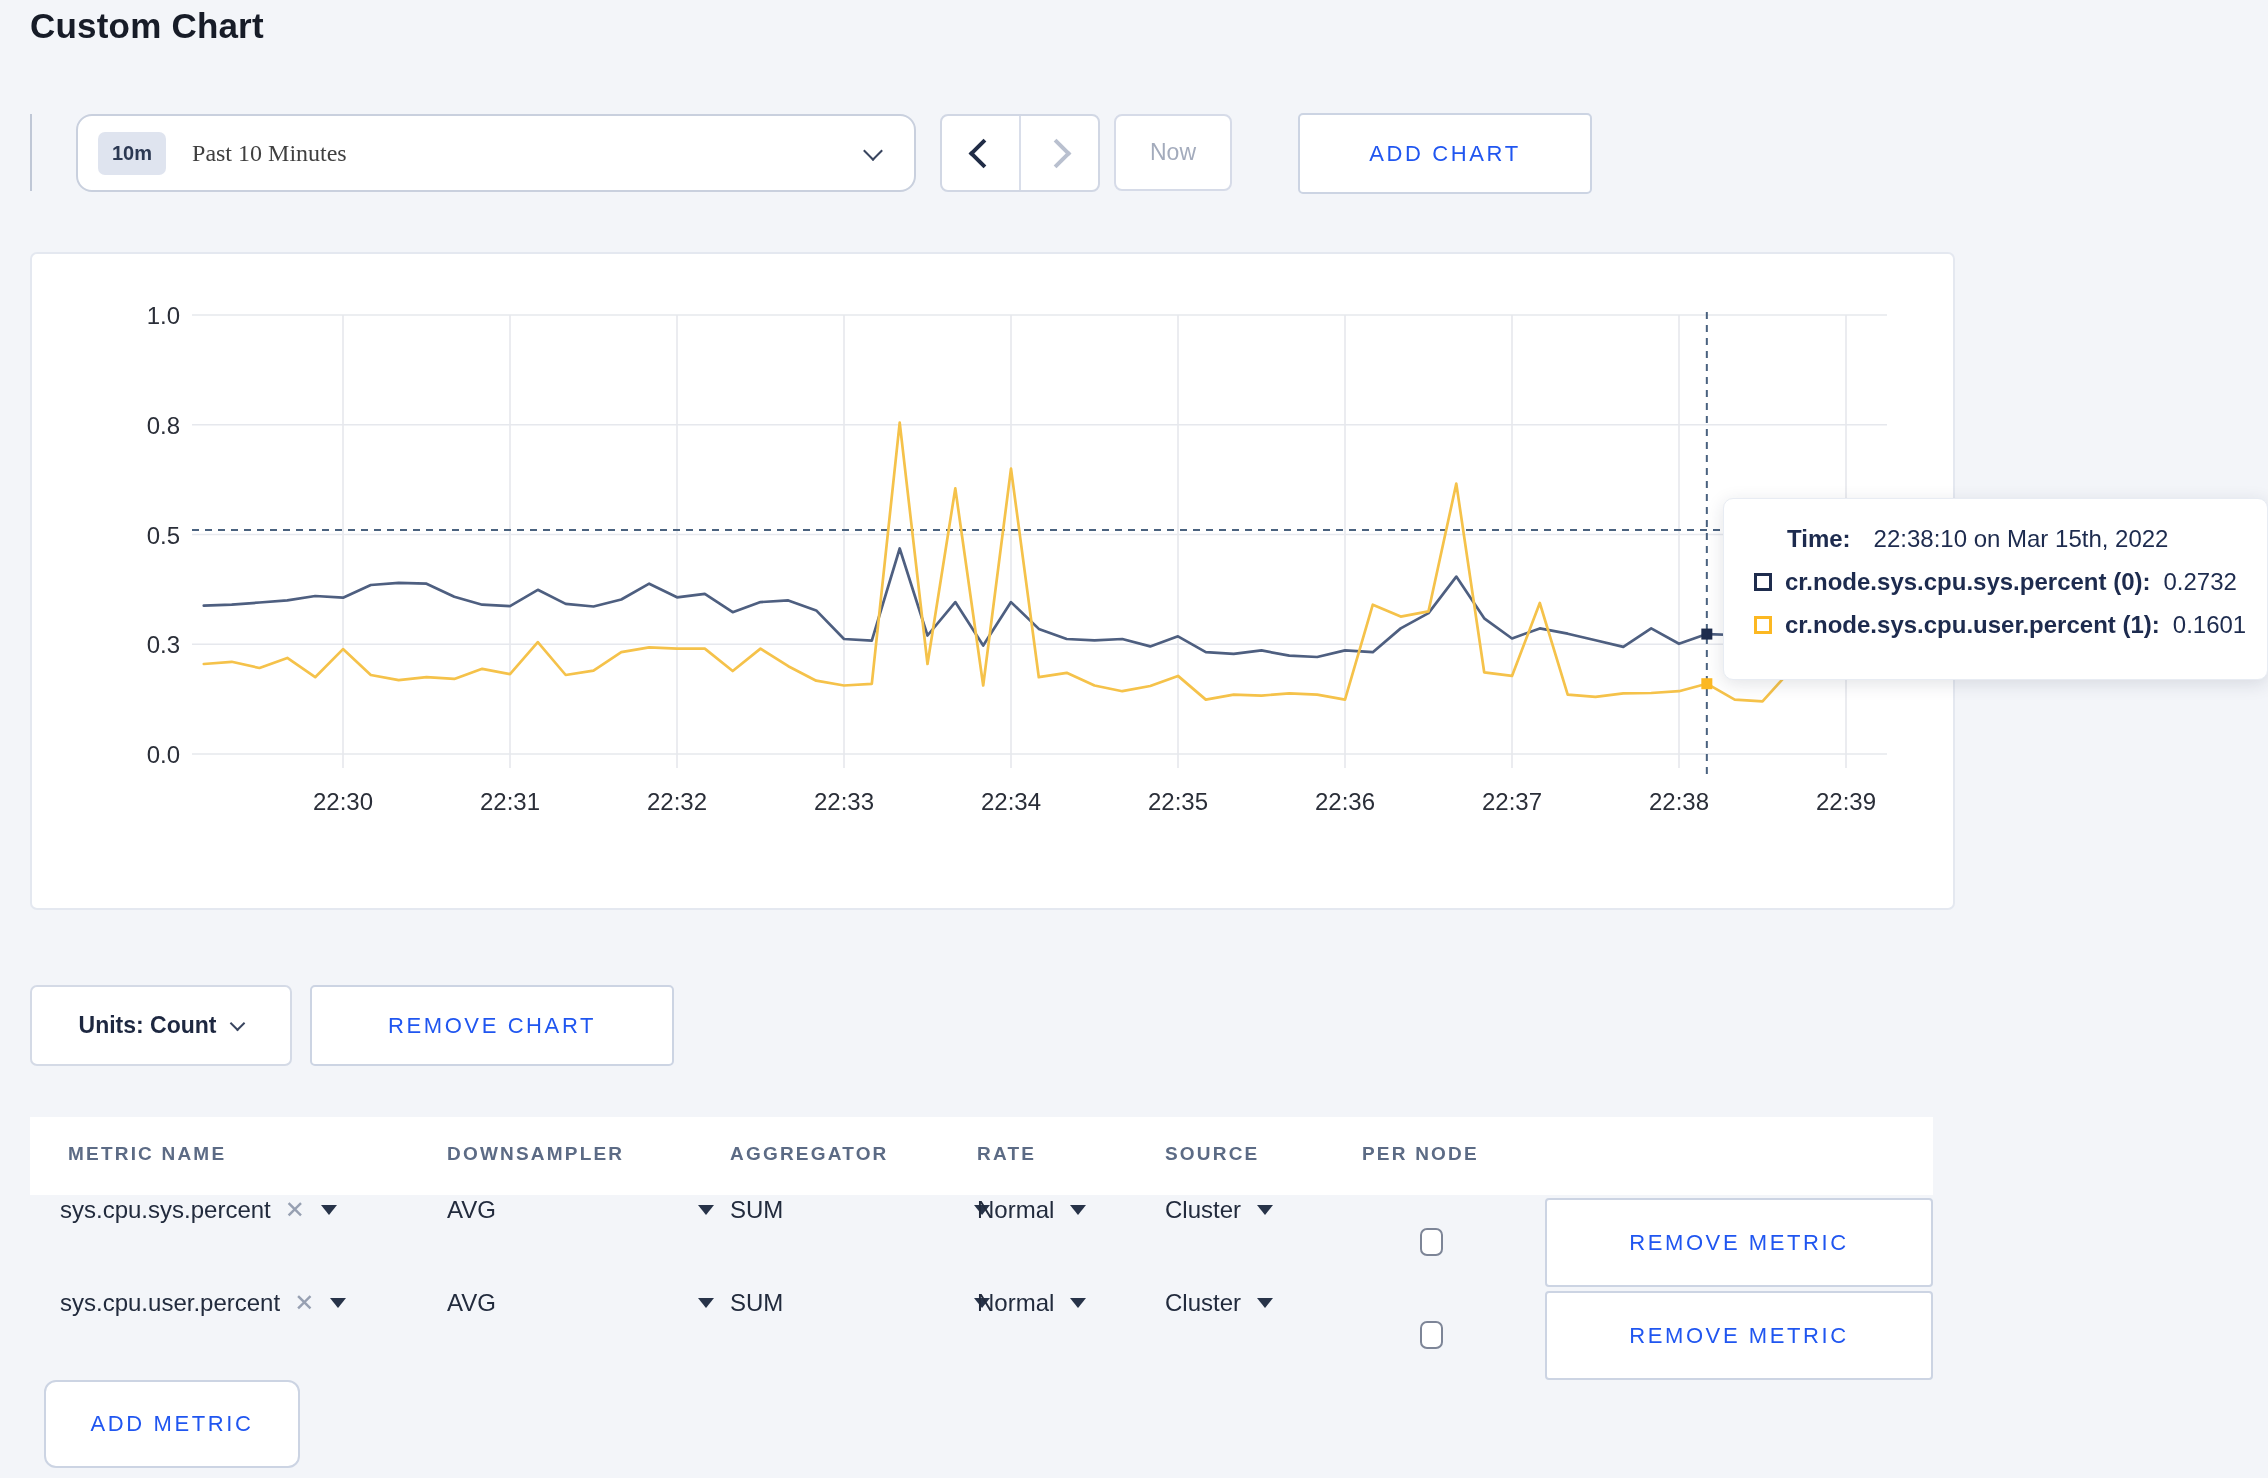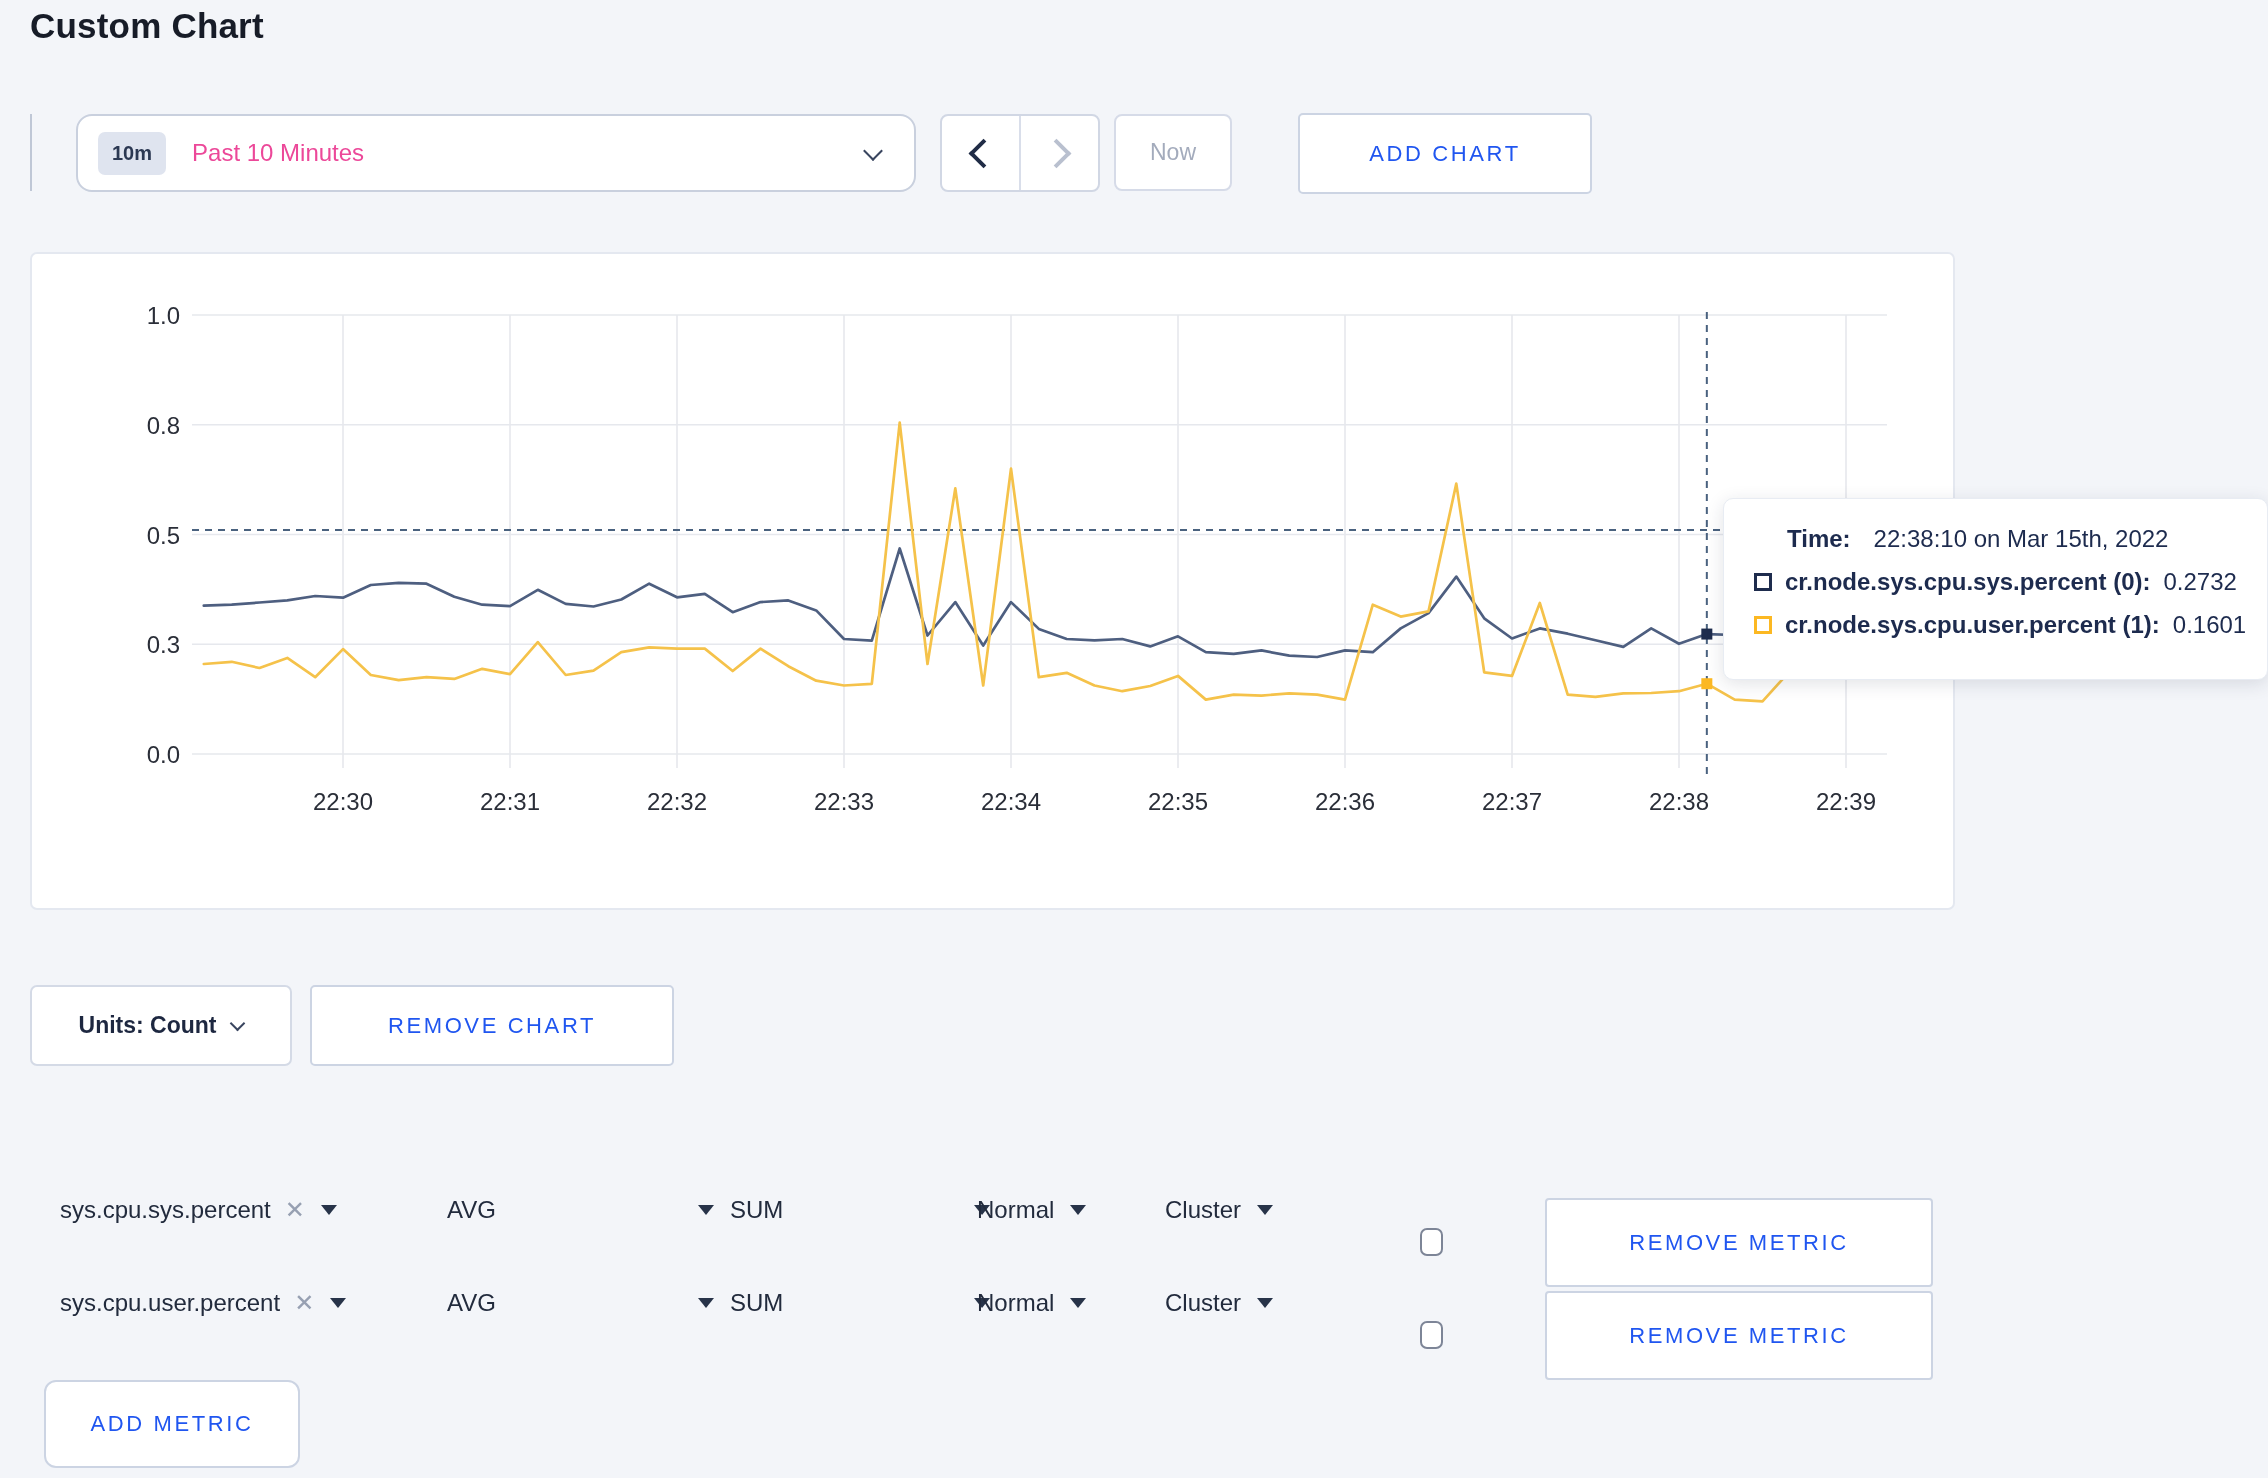--- a/index.html
+++ b/index.html
@@ -14,21 +14,21 @@
   
   .time-dd{
     left:76px; top:114px; width:840px; height:78px; background:#fff;
     border:2px solid #c9d0de; border-radius:16px; box-sizing:border-box;
     display:flex; align-items:center; cursor:pointer;
   }
   .time-badge{
     margin-left:20px; background:#dfe4ef; color:#2b3852; font-size:20px; font-weight:700;
     padding:10px 14px; border-radius:7px;
   }
-  .time-label{margin-left:26px; font-size:24px; color:#ec4899; font-weight:500;}
+  .time-label{margin-left:26px; font-size:24px; color:#404040; font-weight:500;font-family:Liberation Serif, serif;}
   .chev{width:12px; height:12px; border-right:2.5px solid #39455f; border-bottom:2.5px solid #39455f; transform:rotate(45deg);}
   .time-dd .chev{position:absolute; right:34px; top:28px;}
   
   .nav-group{
     left:940px; top:114px; width:160px; height:78px; background:#fff;
     border:2px solid #d1d7e4; border-radius:8px; box-sizing:border-box; display:flex;
   }
   .nav-btn{flex:1; display:flex; align-items:center; justify-content:center; cursor:pointer; background:none; border:none;}
   .nav-btn + .nav-btn{border-left:2px solid #d9deea;}
   .chev-left{width:17px; height:17px; border-left:4px solid #202c46; border-bottom:4px solid #202c46; transform:rotate(45deg); margin-left:6px;}
@@ -177,20 +177,28 @@
     </div>
   </div>
 
   <div class="abs units-btn">
     <span>Units: Count</span>
     <span class="chev"></span>
   </div>
 
   <button class="abs blue-btn remove-chart-btn">REMOVE CHART</button>
 
+  <div class="abs thead">
+    <span class="th" style="left:38px">METRIC NAME</span>
+    <span class="th" style="left:417px">DOWNSAMPLER</span>
+    <span class="th" style="left:700px">AGGREGATOR</span>
+    <span class="th" style="left:947px">RATE</span>
+    <span class="th" style="left:1135px">SOURCE</span>
+    <span class="th" style="left:1332px">PER NODE</span>
+  </div>
 
   <div class="abs trow" style="top:1196px">
     <div class="cell" style="left:30px">
       <span>sys.cpu.sys.percent</span>
       <span class="x-icon">✕</span>
       <span class="caret"></span>
     </div>
     <div class="cell cell-grow" style="left:417px; width:267px">
       <span>AVG</span>
       <span class="caret"></span>

